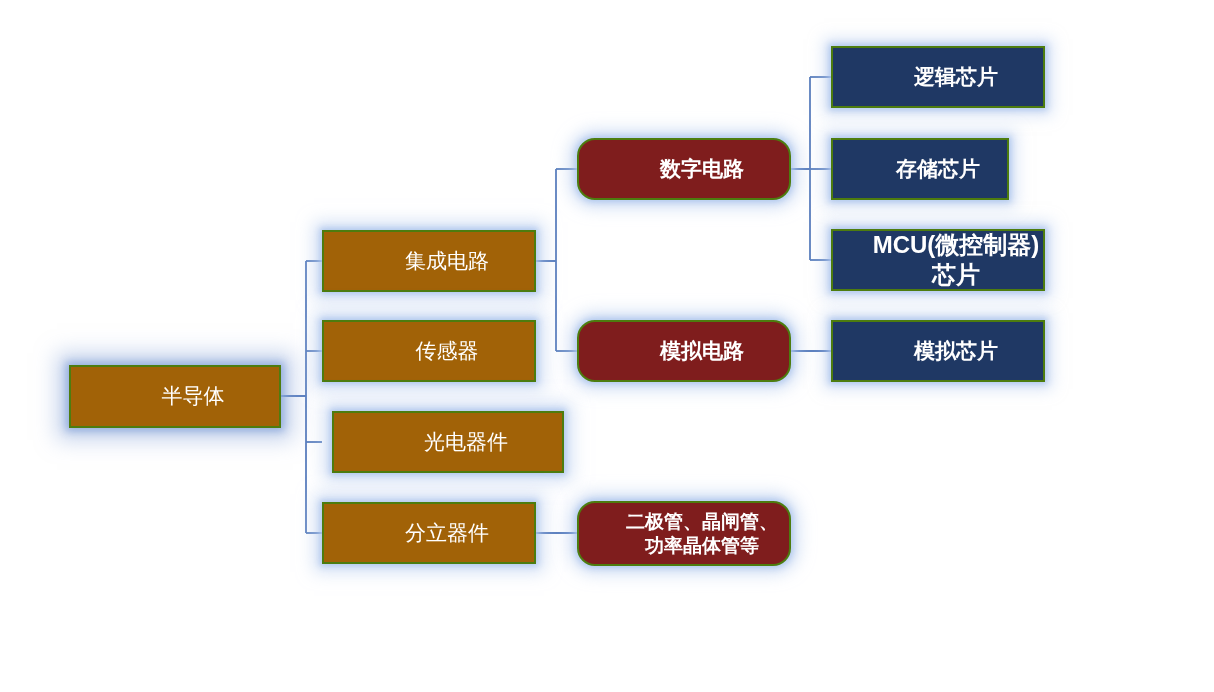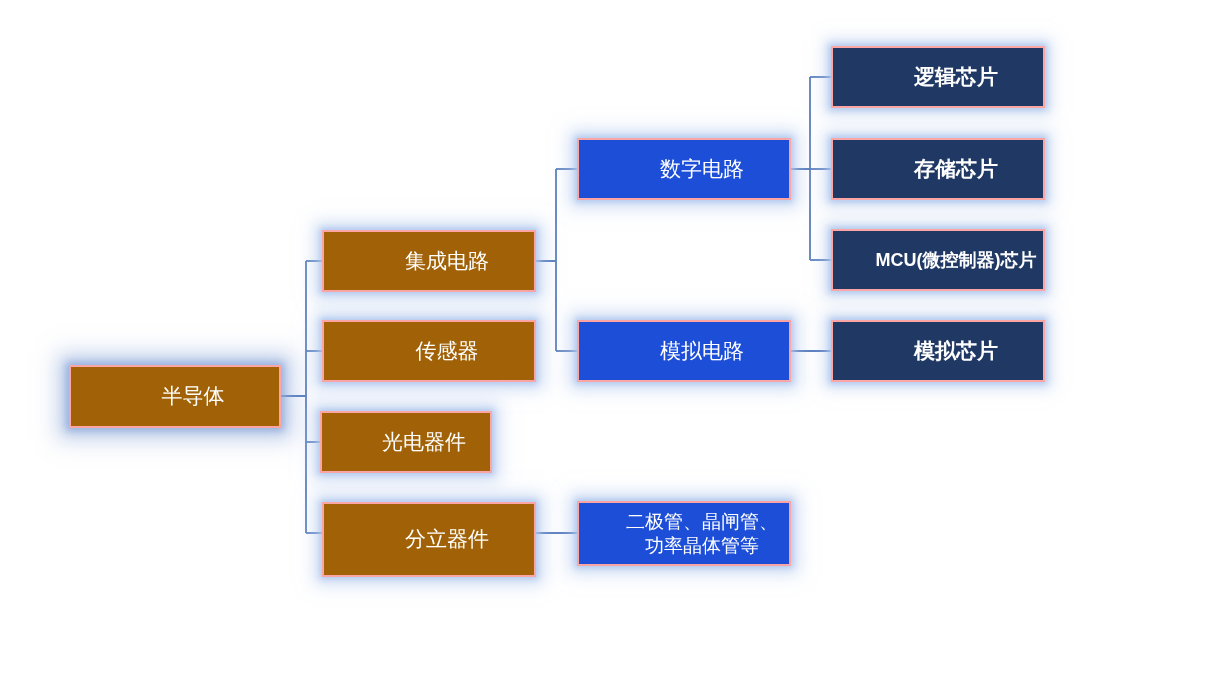--- a/index.html
+++ b/index.html
@@ -18,65 +18,66 @@
   .connectors {
     position: absolute;
     left: 0;
     top: 0;
     width: 1214px;
     height: 692px;
   }
   .node {
     position: absolute;
     box-sizing: border-box;
-    border: 2px solid #fca5a5;
+    border: 2px solid #4d7c0f;
     display: flex;
     align-items: center;
     justify-content: center;
     text-align: center;
     color: #ffffff;
     line-height: 1.25;
     padding-left: 36px;
   }
   .lvl-light {
     background: #a16207;
     font-size: 21px;
     font-weight: 400;
     box-shadow: 0 0 6px 2px rgba(174,198,237,0.95), 0 0 16px 8px rgba(174,198,237,0.55);
   }
   .lvl-root {
     box-shadow: 0 0 8px 3px rgba(142,170,219,0.9), 0 0 20px 12px rgba(142,170,219,0.5);
     font-family: Liberation Serif, serif;
   }
   .lvl-mid {
-    background: #1d4ed8;
+    background: #7f1d1d;
     font-size: 21px;
-    font-weight: 400;
+    font-weight: 700;
     box-shadow: 0 0 6px 2px rgba(174,198,237,0.95), 0 0 16px 8px rgba(174,198,237,0.55);
+    border-radius: 18px;
   }
   .lvl-dark {
     background: #1F3864;
     font-size: 21px;
     font-weight: 700;
     box-shadow: 0 0 6px 2px rgba(174,198,237,0.95), 0 0 14px 7px rgba(174,198,237,0.5);
   }
-  .node-mcu { font-size: 18px; }
+  .node-mcu { font-size: 24px; }
   .node-diode { font-size: 19px; flex-direction: column; }
 
   
   .n-root      { left: 69px;  top: 365px; width: 212px; height: 63px; }
   .n-ic        { left: 322px; top: 230px; width: 214px; height: 62px; }
   .n-sensor    { left: 322px; top: 320px; width: 214px; height: 62px; }
-  .n-opto      { left: 320px; top: 411px; width: 172px; height: 62px; justify-content: center; }
-  .n-discrete  { left: 322px; top: 502px; width: 214px; height: 75px; text-align: right; }
+  .n-opto      { left: 332px; top: 411px; width: 232px; height: 62px; justify-content: center; }
+  .n-discrete  { left: 322px; top: 502px; width: 214px; height: 62px; text-align: right; }
   .n-digital   { left: 577px; top: 138px; width: 214px; height: 62px; }
   .n-analog    { left: 577px; top: 320px; width: 214px; height: 62px; }
   .n-diode     { left: 577px; top: 501px; width: 214px; height: 65px; }
   .n-logic     { left: 831px; top: 46px;  width: 214px; height: 62px; }
-  .n-memory    { left: 831px; top: 138px; width: 214px; height: 62px; }
+  .n-memory    { left: 831px; top: 138px; width: 178px; height: 62px; }
   .n-mcu       { left: 831px; top: 229px; width: 214px; height: 62px; }
   .n-analogchip{ left: 831px; top: 320px; width: 214px; height: 62px; text-align: center; }
 </style>
 </head>
 <body>
 
 <div class="stage">
 
   <svg class="connectors" viewBox="0 0 1214 692" fill="none" stroke="#5B7FBE" stroke-width="1.8">
     <path d="M281 396 H306 M306 261 V533"></path>

